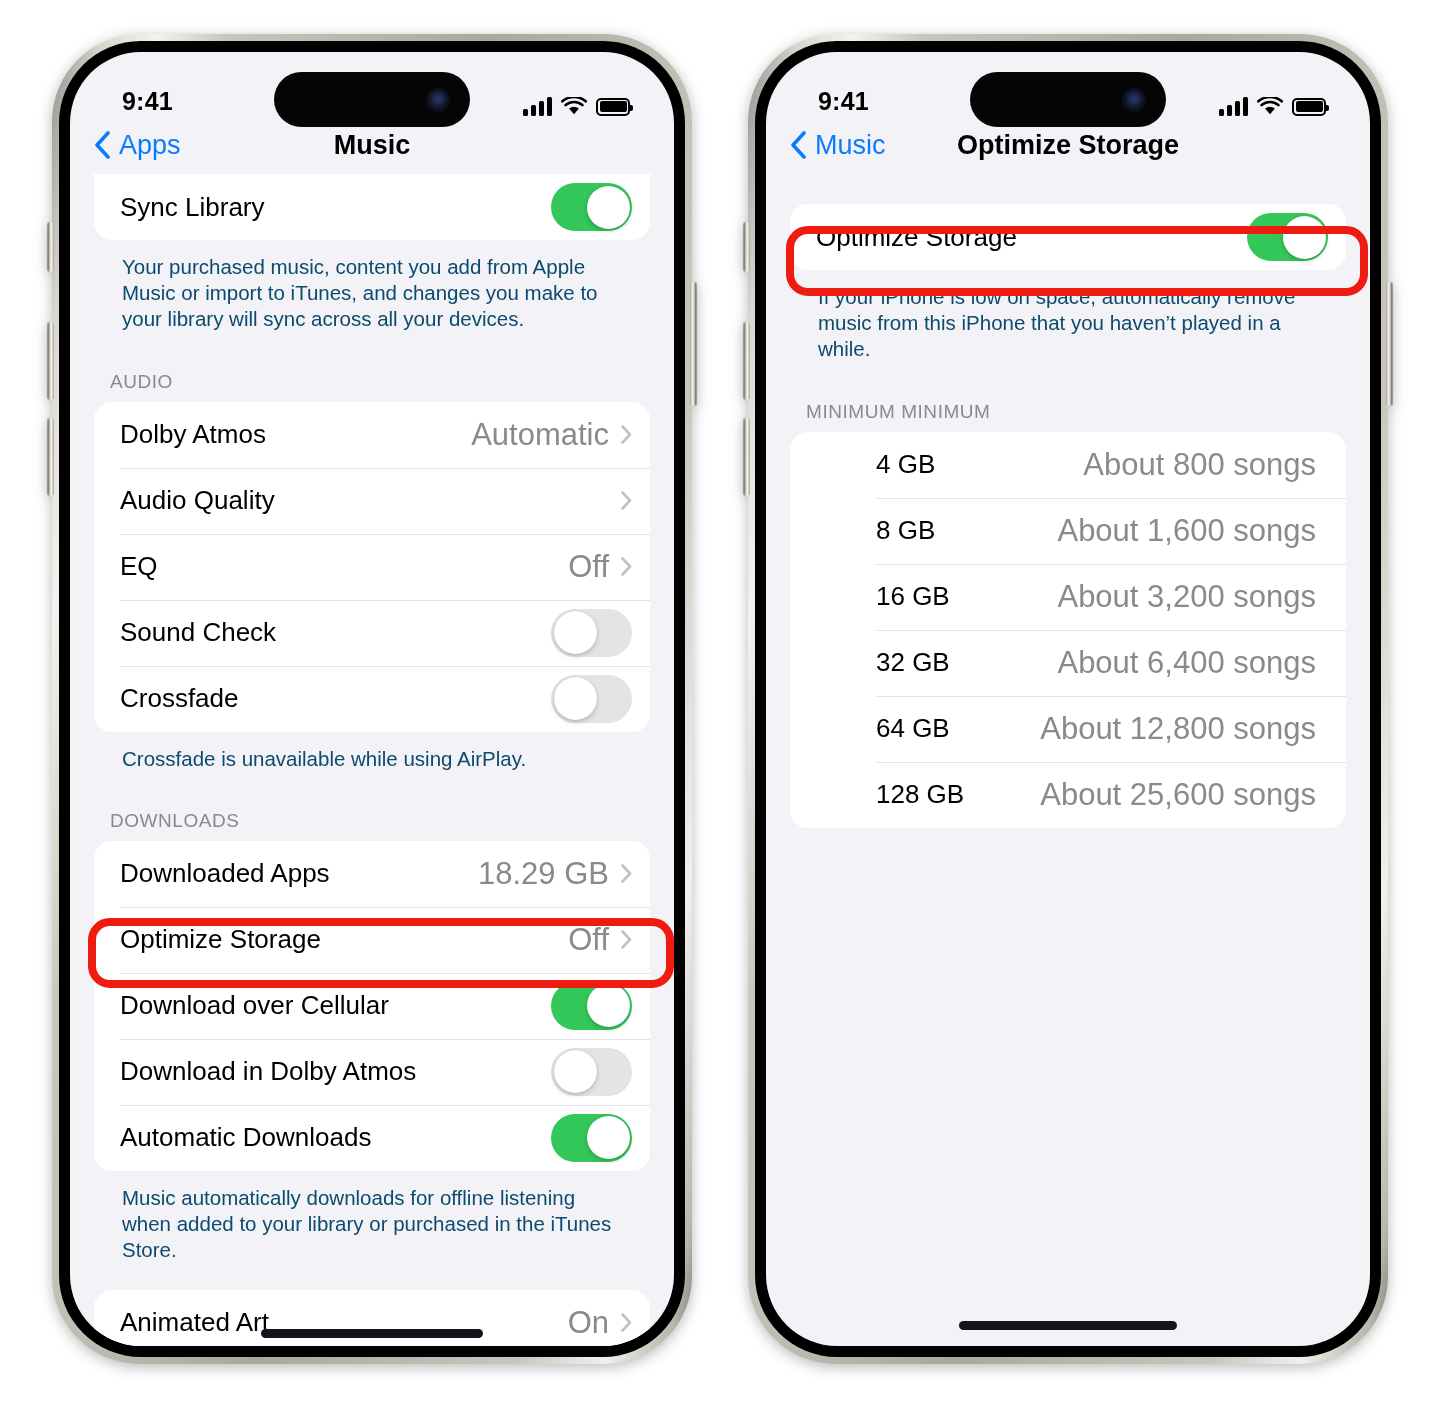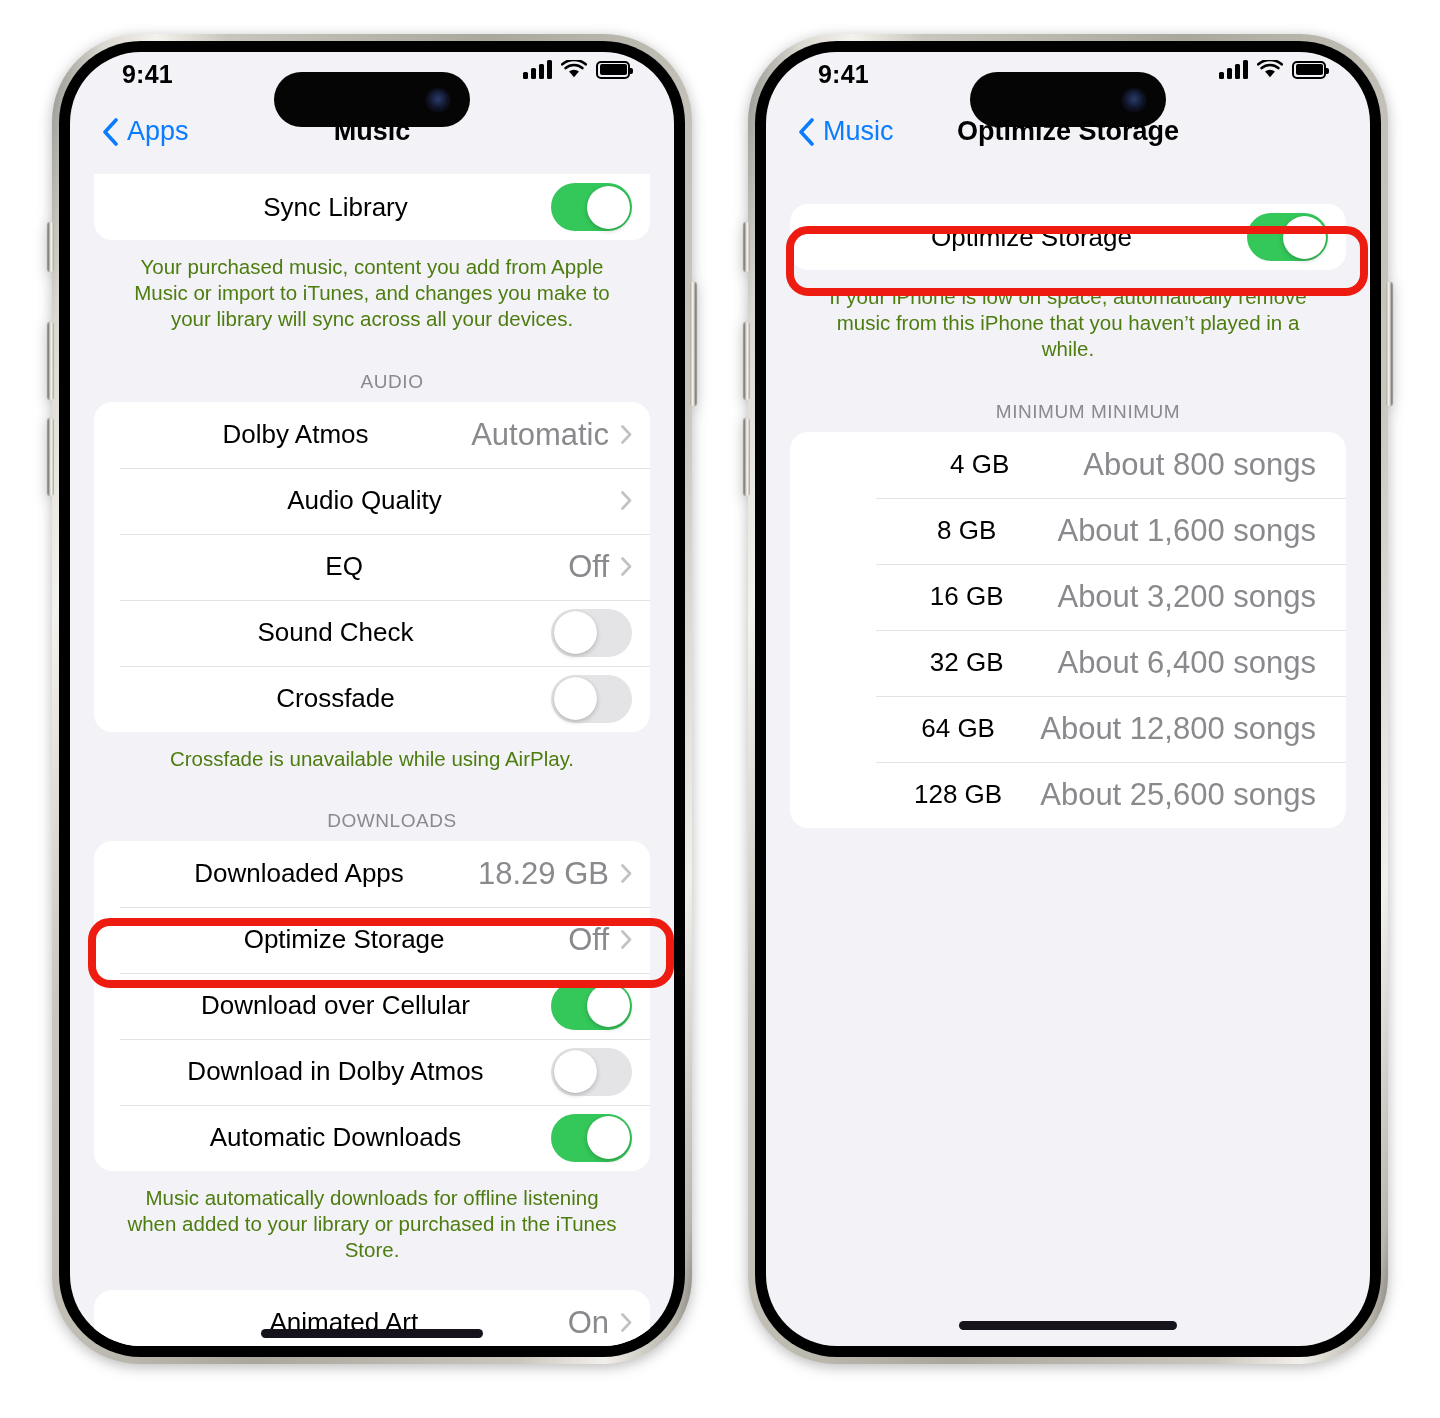--- a/index.html
+++ b/index.html
@@ -54,21 +54,21 @@
   }
   .b-action { top: 188px; height: 50px; }
   .b-volup  { top: 288px; height: 78px; }
   .b-voldn  { top: 384px; height: 78px; }
   .b-power  { top: 248px; height: 124px; }
 
   
   .statusbar {
     position: relative;
     height: 64px;
-    display: flex; align-items: flex-start;
+    display: flex; align-items: flex-end;
     padding: 8px 44px 0 52px;
     z-index: 3;
   }
   .clock {
     font-size: 25px; font-weight: bold; color: #000;
     letter-spacing: .2px;
     width: 130px;
   }
   .status-right {
     margin-left: auto;
@@ -104,38 +104,38 @@
   .island .lens {
     width: 20px; height: 20px; border-radius: 50%;
     background: radial-gradient(circle at 50% 45%, #2b3a6b 0%, #16203c 45%, #0a0d18 75%, #060606 100%);
     box-shadow: 0 0 4px rgba(60,80,160,.55);
   }
 
   
   .navbar {
     position: relative;
     height: 58px;
-    display: flex; align-items: flex-start;
-    padding: 0 32px;
+    display: flex; align-items: center;
+    padding: 0 24px;
     z-index: 3;
   }
   .back {
     display: flex; align-items: center; gap: 8px;
     color: #0a7cff; cursor: pointer;
   }
   .chev-back { width: 17px; height: 28px; }
   .back-label { font-size: 27px; color: #0a7cff; }
   .nav-title {
     position: absolute; left: 0; right: 0; text-align: center;
     font-size: 27px; font-weight: bold; color: #000;
     pointer-events: none;
   }
 
   
-  .content { position: relative; flex: 1; overflow: hidden; text-align: center; }
+  .content { position: relative; flex: 1; overflow: hidden; }
 
   .group {
     background: #fff;
     border-radius: 18px;
     margin: 0 24px;
     overflow: hidden;
   }
   .group.square-top { border-top-left-radius: 0; border-top-right-radius: 0; }
 
   .row {
@@ -149,21 +149,21 @@
     height: 1px; background: #e3e3e6;
   }
   .row-label { font-size: 26px; color: #000; flex: 1; }
   .row-value { font-size: 31px; color: #8a8a8e; margin-right: 12px; }
   .chev {
     width: 11px; height: 19px; flex: none;
   }
 
   .footnote {
     font-size: 20.5px; line-height: 1.28;
-    color: #4d7c0f;
+    color: #0c4a6e;
     padding: 14px 28px 0 28px;
     margin: 0 24px;
   }
   .section-head {
     font-size: 19px; color: #8a8a8e;
     letter-spacing: .55px;
     padding: 38px 0 9px 40px;
   }
 
   

